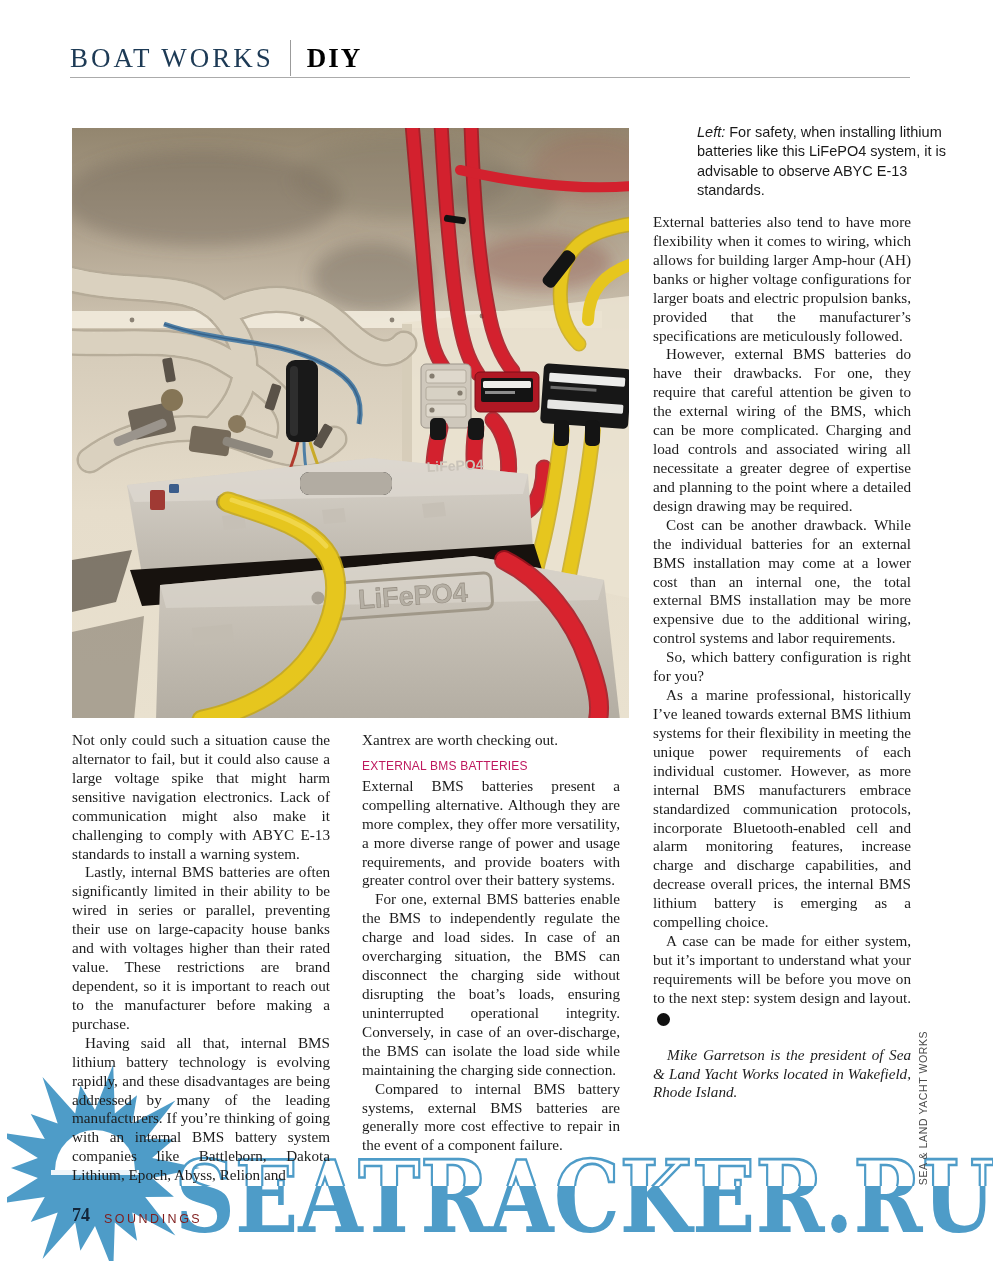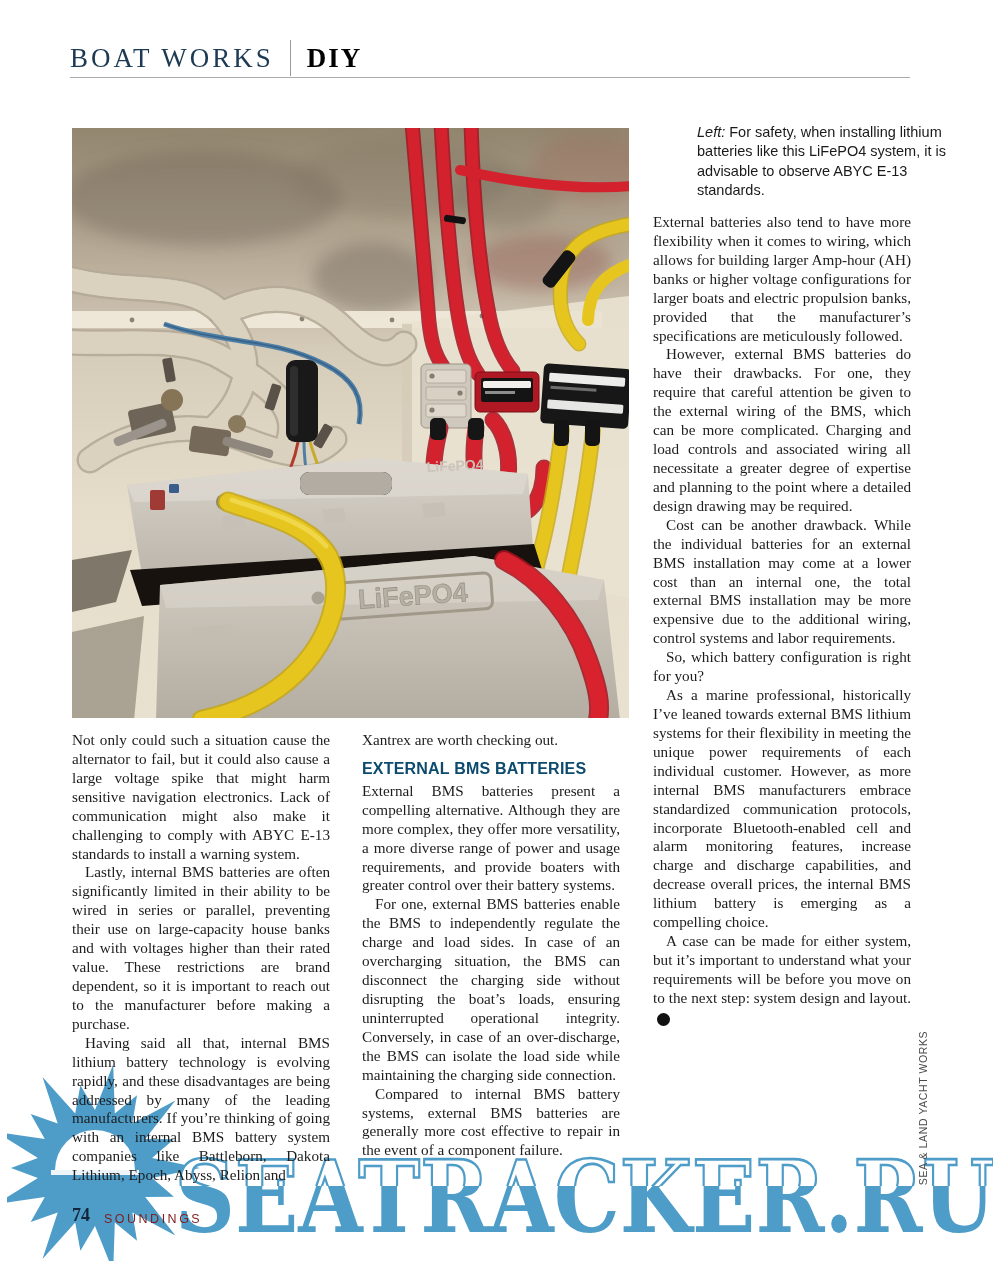--- a/index.html
+++ b/index.html
@@ -20,22 +20,22 @@
            font-family:"Liberation Sans",sans-serif;font-size:14.5px;line-height:1.34;color:#1a1a1a;margin-left:44px;}
   .caption em{font-style:italic;}
   
   .col{position:absolute;width:258px;z-index:3;font-size:15.2px;line-height:1.245;
        text-align:justify;color:#1c1c1c;}
   .col p{margin:0;}
   .col p.ind{text-indent:13px;}
   .col-left{left:72px;top:731px;}
   .col-middle{left:362px;top:731px;}
   .col-right{left:653px;top:213px;}
-  .sect-heading{font-family:"Liberation Sans",sans-serif;font-weight:700;font-size:16px;
-                letter-spacing:0.2px;color:#0c4a6e;margin:9px 0 3px 0 !important;text-align:left;}
+  .sect-heading{font-family:"Liberation Sans",sans-serif;font-weight:400;font-size:12px;
+                letter-spacing:0.2px;color:#be185d;margin:9px 0 3px 0 !important;text-align:left;}
   .endmark{display:inline-block;width:13px;height:13px;background:#111;color:#fff;
            border-radius:50%;font-size:10px;line-height:13px;text-align:center;font-weight:700;
            margin-left:4px;vertical-align:-1px;font-family:"Liberation Serif",serif;}
   .byline{font-style:italic;text-indent:14px;margin-top:19px !important;}
   
   .vcredit{position:absolute;left:923px;top:1108px;transform:translate(-50%,-50%) rotate(-90deg);
            white-space:nowrap;font-family:"Liberation Sans",sans-serif;font-size:10.5px;
            letter-spacing:0.6px;color:#4a4a4a;z-index:3;}
   
   .footer{position:absolute;left:72px;top:1205px;display:flex;align-items:flex-end;z-index:4;}
@@ -282,20 +282,21 @@
     <p class="ind">Compared to internal BMS battery systems, external BMS batteries are generally more cost effective to repair in the event of a component failure.</p>
   </div>
 
   <div class="col col-right">
     <p>External batteries also tend to have more flexibility when it comes to wiring, which allows for building larger Amp-hour (AH) banks or higher voltage configurations for larger boats and electric propulsion banks, provided that the manufacturer’s specifications are meticulously followed.</p>
     <p class="ind">However, external BMS batteries do have their drawbacks. For one, they require that careful attention be given to the external wiring of the BMS, which can be more complicated. Charging and load controls and associated wiring all necessitate a greater degree of expertise and planning to the point where a detailed design drawing may be required.</p>
     <p class="ind">Cost can be another drawback. While the individual batteries for an external BMS installation may come at a lower cost than an internal one, the total external BMS installation may be more expensive due to the additional wiring, control systems and labor requirements.</p>
     <p class="ind">So, which battery configuration is right for you?</p>
     <p class="ind">As a marine professional, historically I’ve leaned towards external BMS lithium systems for their flexibility in meeting the unique power requirements of each individual customer. However, as more internal BMS manufacturers embrace standardized communication protocols, incorporate Bluetooth-enabled cell and alarm monitoring features, increase charge and discharge capabilities, and decrease overall prices, the internal BMS lithium battery is emerging as a compelling choice.</p>
     <p class="ind"><span>A case can be made for either system, but it’s important to understand what your requirements will be before you move on to the next step: system design and layout.</span><span class="endmark">S</span></p>
+    <p class="byline">Mike Garretson is the president of Sea &amp; Land Yacht Works located in Wakefield, Rhode Island.</p>
   </div>
 
   <div class="vcredit">SEA &amp; LAND YACHT WORKS</div>
 
   <div class="watermark">
     <svg width="993" height="221" viewBox="0 0 993 221" xmlns="http://www.w3.org/2000/svg">
       <defs>
         <clipPath id="wmTop">
             <rect x="0" y="0" width="993" height="146"></rect>
           </clipPath>

